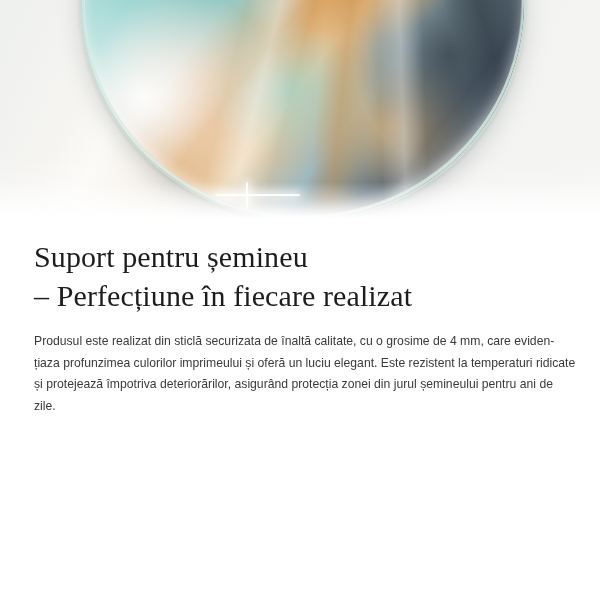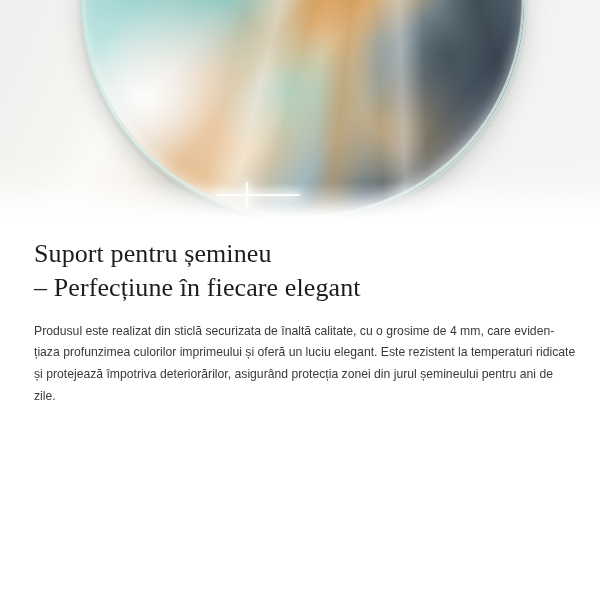--- a/index.html
+++ b/index.html
@@ -116,21 +116,21 @@
   .content {
     position: absolute;
     left: 0;
     top: 222px;
     width: 600px;
   }
   .headline {
     margin: 0;
     padding: 15px 34px 0 34px;
     font-family: "Liberation Serif", serif;
-    font-size: 26px;
+    font-size: 30px;
     font-weight: 400;
     line-height: 1.30;
     color: #1d1d1d;
     letter-spacing: 0.1px;
   }
   .headline .line2 { display: block; }
   .body-copy {
     margin: 0;
     padding: 16px 23px 0 34px;
     font-size: 12.2px;
@@ -156,20 +156,20 @@
     <div class="plate-streaks"></div>
     <div class="plate-edge"></div>
   </div>
   <div class="glint"></div>
   <div class="hero-fade"></div>
 </div>
 
 <div class="content">
   <h1 class="headline">
     <span>Suport pentru șemineu</span>
-    <span class="line2">– Perfecțiune în fiecare elegant</span>
+    <span class="line2">– Perfecțiune în fiecare realizat</span>
   </h1>
   <p class="body-copy">Produsul este realizat din sticlă securizata de înaltă calitate, cu o grosime de 4 mm, care eviden-țiaza profunzimea culorilor imprimeului și oferă un luciu elegant. Este rezistent la temperaturi ridicate și protejează împotriva deteriorărilor, asigurând protecția zonei din jurul șemineului pentru ani de zile.</p>
 </div>
 
 <div class="features">
   
 </div>
 
 </body></html>

